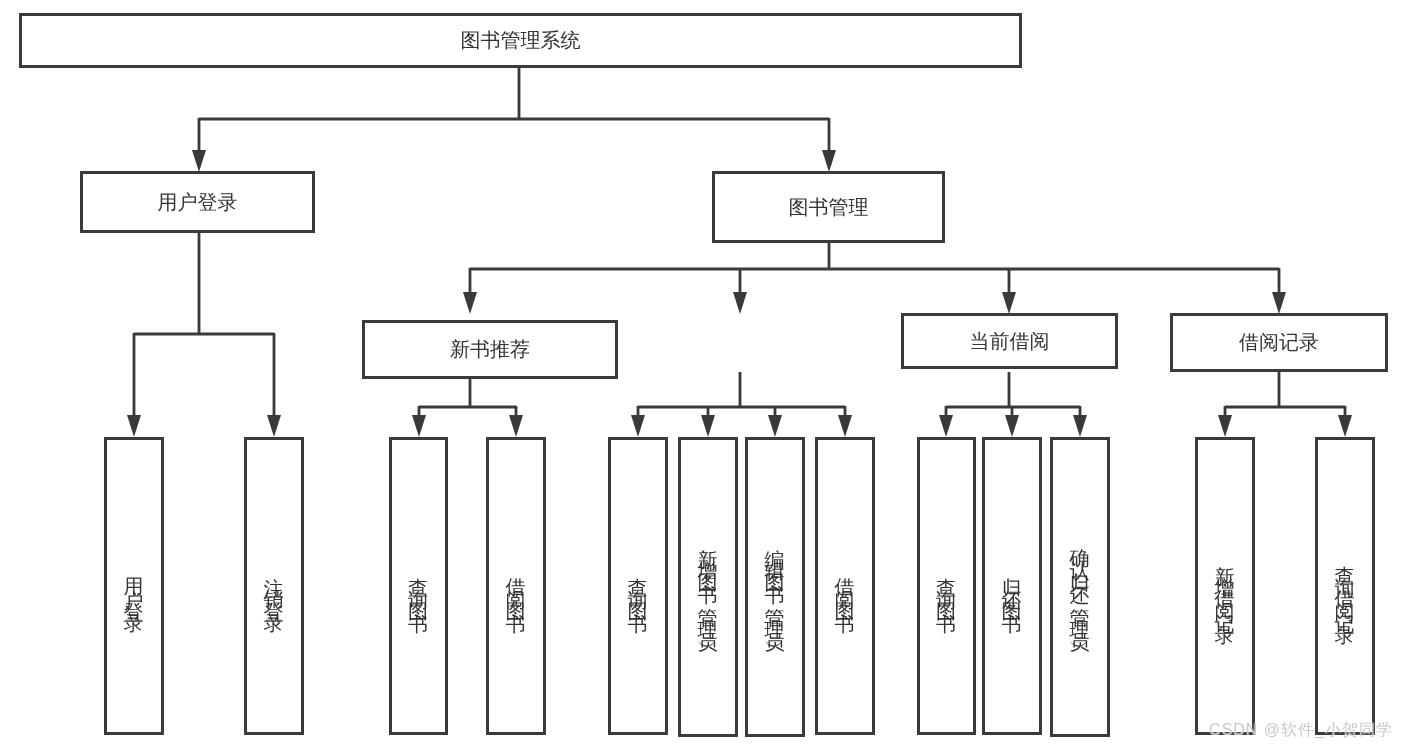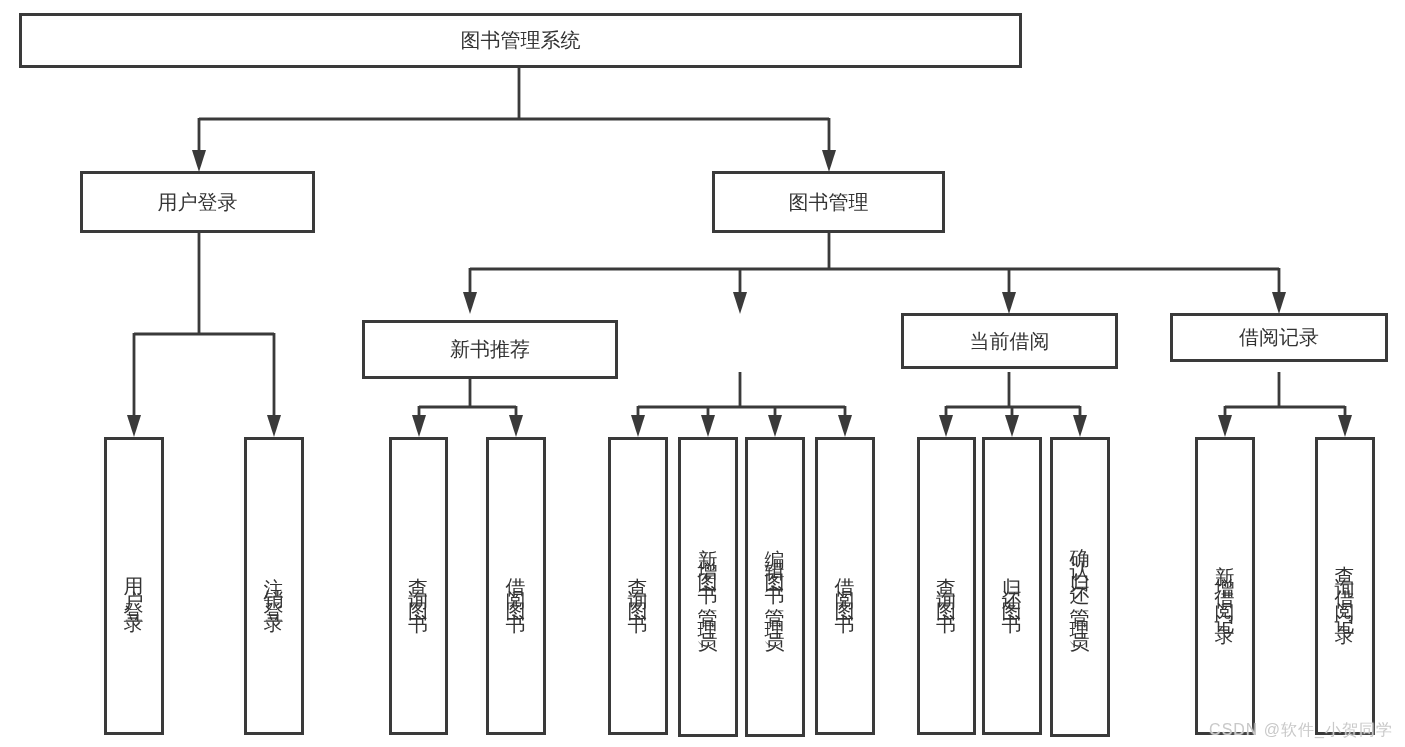--- a/index.html
+++ b/index.html
@@ -38,25 +38,25 @@
   .vbox span {
     writing-mode: vertical-lr;
     text-orientation: mixed;
     letter-spacing: 12px;
     line-height: 1.1;
     white-space: nowrap;
   }
   
   .b-root   { left: 19px;   top: 13px;  width: 1003px; height: 55px; }
   .b-ulogin { left: 80px;   top: 171px; width: 235px;  height: 62px; }
-  .b-bmgmt  { left: 712px;  top: 171px; width: 233px;  height: 62px; }
+  .b-bmgmt  { left: 712px;  top: 171px; width: 233px;  height: 72px; }
   .b-nbrec  { left: 362px;  top: 320px; width: 256px;  height: 59px; }
   .b-bborr  { left: 632px;  top: 313px; width: 217px;  height: 59px; }
   .b-cborr  { left: 901px;  top: 313px; width: 217px;  height: 56px; text-align: right; }
-  .b-brec   { left: 1170px; top: 313px; width: 218px;  height: 49px; }
+  .b-brec   { left: 1170px; top: 313px; width: 218px;  height: 59px; }
   .v-ul1 { left: 104px;  top: 437px; width: 60px; height: 298px; }
   .v-ul2 { left: 244px;  top: 437px; width: 60px; height: 298px; }
   .v-nb1 { left: 389px;  top: 437px; width: 59px; height: 298px; }
   .v-nb2 { left: 486px;  top: 437px; width: 60px; height: 298px; }
   .v-bb1 { left: 608px;  top: 437px; width: 60px; height: 298px; }
   .v-bb2 { left: 678px;  top: 437px; width: 60px; height: 300px; }
   .v-bb3 { left: 745px;  top: 437px; width: 60px; height: 300px; }
   .v-bb4 { left: 815px;  top: 437px; width: 60px; height: 298px; }
   .v-cb1 { left: 917px;  top: 437px; width: 59px; height: 298px; }
   .v-cb2 { left: 982px;  top: 437px; width: 60px; height: 298px; }

